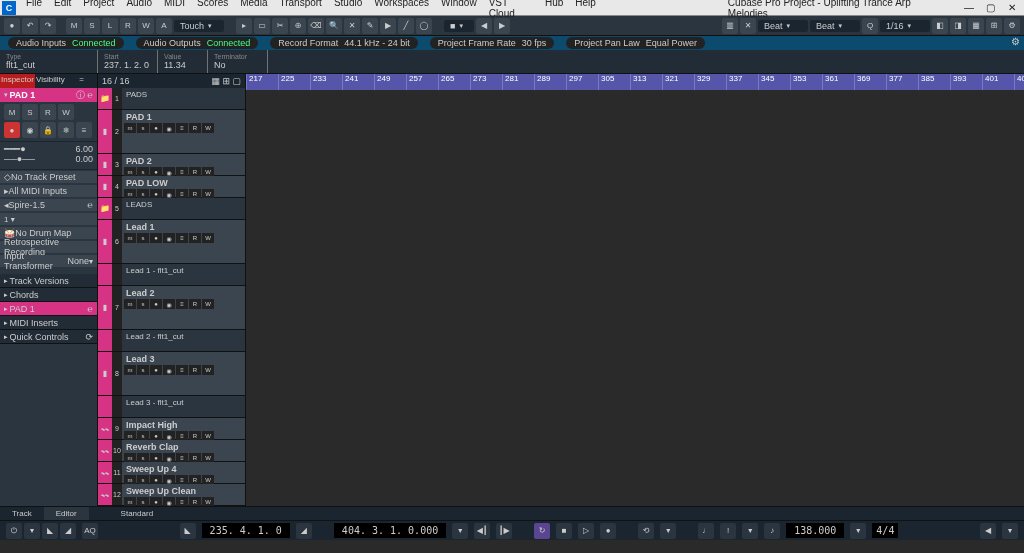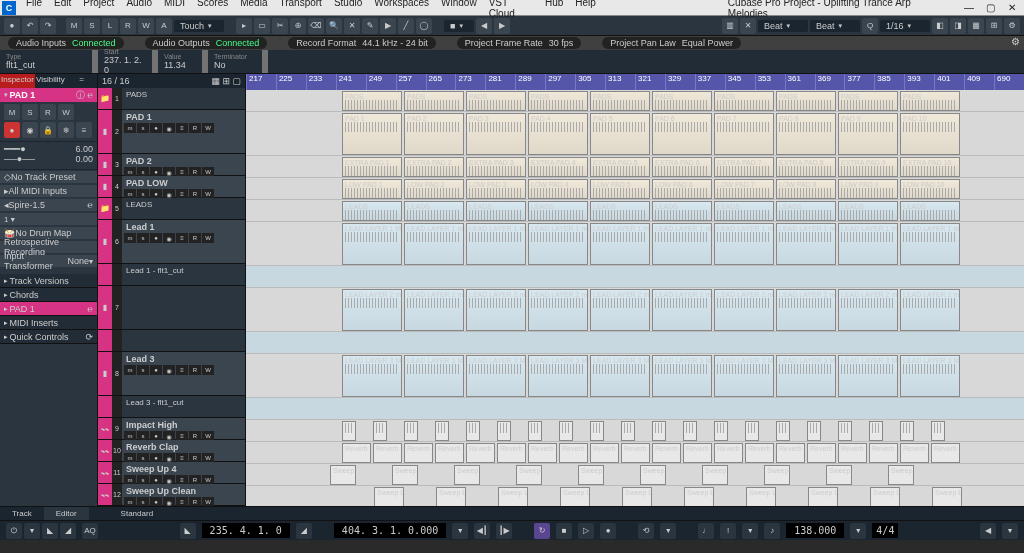--- a/index.html
+++ b/index.html
@@ -6,26 +6,26 @@
 body{background:#2a2a2a;overflow:hidden;width:1024px;height:553px}
 .menubar{height:16px;background:#e8e8e8;display:flex;align-items:center;padding:0 2px;border-bottom:1px solid #888}
 .menubar .logo{width:14px;height:14px;background:#0066cc;color:#fff;display:flex;align-items:center;justify-content:center;font-weight:bold;font-size:9px;margin-right:4px}
 .menubar span{color:#222;padding:0 6px;font-size:10px}
 .menubar .wincontrols{margin-left:auto;display:flex;gap:2px}
 .menubar .wincontrols span{width:20px;text-align:center}
 .toolbar1{height:20px;background:#2a3540;display:flex;align-items:center;padding:0 4px;gap:2px;border-bottom:1px solid #111}
 .tbtn{width:16px;height:16px;background:#3a4550;display:flex;align-items:center;justify-content:center;font-size:8px;border-radius:2px}
 .tsel{background:#1a2530;padding:1px 6px;border-radius:2px;font-size:9px;display:flex;align-items:center;gap:4px;min-width:50px}
 .tsel::after{content:"▾";font-size:7px}
-.statusrow{height:14px;background:#404040;display:flex;align-items:center;padding:0 8px;gap:21px;font-size:8px}
+.statusrow{height:14px;background:#0c4a6e;display:flex;align-items:center;padding:0 8px;gap:12px;font-size:8px}
 .statusrow .pill{background:#222;padding:1px 8px;border-radius:7px;display:flex;gap:6px}
 .statusrow .pill .red{color:#ff4444}
 .statusrow .pill .green{color:#44ff88}
 .headerrow{height:24px;background:#222c36;display:flex;border-bottom:1px solid #111}
-.hcell{padding:2px 6px;border-right:6px solid #737373;display:flex;flex-direction:column;justify-content:center}
+.hcell{padding:2px 6px;border-right:1px solid #737373;display:flex;flex-direction:column;justify-content:center}
 .hcell .lbl{font-size:7px;color:#888}
 .hcell .val{font-size:9px}
 .main{display:flex;height:432px}
 .inspector{width:98px;background:#2a3540;border-right:1px solid #111;display:flex;flex-direction:column}
 .insp-tabs{display:flex;height:14px;background:#1a2530}
 .insp-tabs span{flex:1;text-align:center;font-size:8px;padding:1px}
 .insp-head{height:14px;background:#d63384;display:flex;align-items:center;padding:0 4px;gap:2px}
 .insp-head .arrow{font-size:7px}
 .insp-section{background:#2a3540;padding:2px 4px;border-bottom:1px solid #1a2530;font-size:8px}
 .insp-btn{height:12px;background:#3a4550;margin:1px 0;display:flex;align-items:center;padding:0 4px;font-size:8px}
@@ -36,21 +36,21 @@
 .track{display:flex;height:22px;border-bottom:1px solid #111}
 .track.tall{height:44px}
 .track .color{width:14px;display:flex;align-items:center;justify-content:center;font-size:8px}
 .track .color.pink{background:#d63384}
 .track .num{width:10px;background:#222;display:flex;align-items:center;justify-content:center;font-size:7px}
 .track .body{flex:1;background:#3a4550;display:flex;flex-direction:column;padding:1px 2px}
 .track .body.dark{background:#2a3540}
 .track .name{font-size:9px;font-weight:bold;padding:1px 2px}
 .track .ctrls{display:flex;gap:1px}
 .track .ctrls span{width:12px;height:10px;background:#222;font-size:6px;display:flex;align-items:center;justify-content:center}
-.ruler-area{flex:1;display:flex;flex-direction:column;overflow:hidden}
+.ruler-area{flex:1;display:flex;flex-direction:row;overflow:hidden}
 .ruler{height:16px;background:#5555aa;display:flex;position:relative}
 .ruler .tick{width:32px;text-align:left;padding-left:2px;font-size:8px;color:#fff;border-left:1px solid #7777cc}
 .lanes{flex:1;background:#d8d8d8;overflow:hidden;position:relative}
 .lane{height:22px;border-bottom:1px solid #bbb;display:flex;position:relative}
 .lane.tall{height:44px}
 .clip{position:absolute;height:20px;top:1px;border:1px solid #888;font-size:7px;padding:1px 2px;overflow:hidden;white-space:nowrap}
 .clip.pad{background:linear-gradient(#f0e8d8,#e0d8c8)}
 .clip.lead{background:linear-gradient(#d8e8f0,#c8d8e0)}
 .clip.fx{background:#e8e8e8}
 .clip .wave{height:10px;background:repeating-linear-gradient(90deg,#aaa 0,#aaa 1px,transparent 1px,transparent 3px)}
@@ -351,24 +351,39 @@
         <div class="track">
           <div class="color pink"></div>
           <div class="num"></div>
           <div class="body dark">
             <div class="name" style="font-weight:normal;font-size:8px">Lead 1 - flt1_cut</div>
           </div>
         </div>
         <div class="track tall">
           <div class="color pink">▮</div>
           <div class="num">7</div>
+          <div class="body">
+            <div class="name">Lead 2</div>
+            <div class="ctrls">
+              <span>m</span>
+              <span>s</span>
+              <span>●</span>
+              <span>◉</span>
+              <span>≡</span>
+              <span>R</span>
+              <span>W</span>
+            </div>
+          </div>
         </div>
         <div class="track">
           <div class="color pink"></div>
           <div class="num"></div>
+          <div class="body dark">
+            <div class="name" style="font-weight:normal;font-size:8px">Lead 2 - flt1_cut</div>
+          </div>
         </div>
         <div class="track tall">
           <div class="color pink">▮</div>
           <div class="num">8</div>
           <div class="body">
             <div class="name">Lead 3</div>
             <div class="ctrls">
               <span>m</span>
               <span>s</span>
               <span>●</span>

